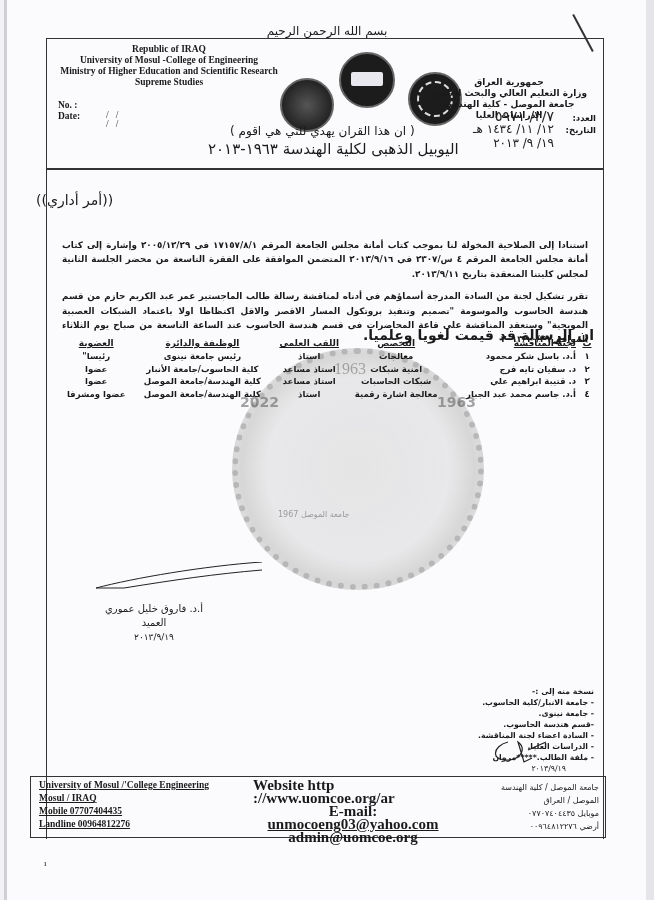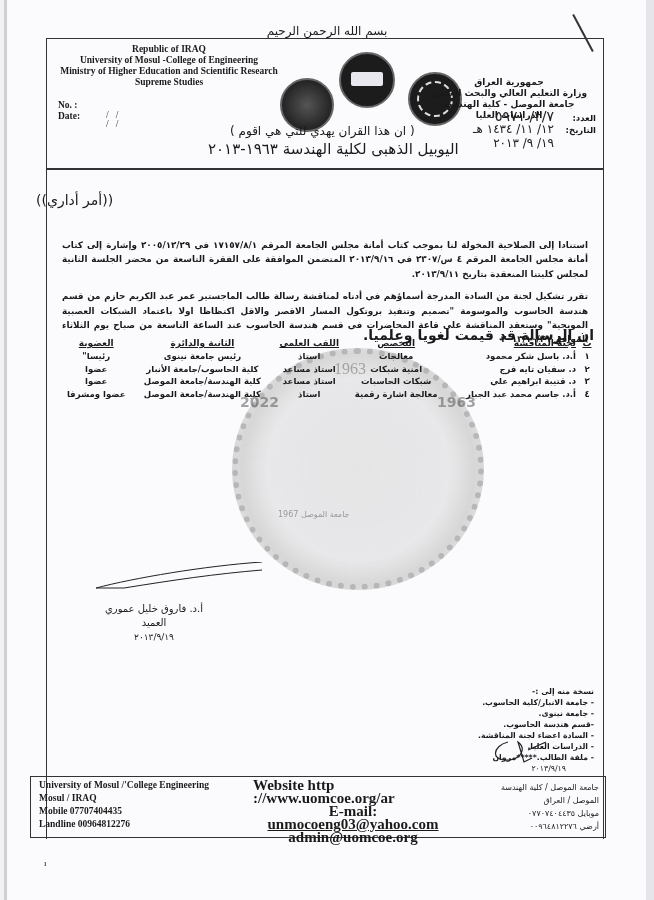--- a/index.html
+++ b/index.html
@@ -95,21 +95,21 @@
   .dean .date { font-size:9px; }
   .cc {
     position:absolute; right:60px; top:686px; direction:rtl; text-align:right;
     font-family:"DejaVu Sans", sans-serif; font-weight:bold; font-size:7.8px; line-height:11px;
   }
   .cc .ccdate { font-weight:normal; padding-right:28px; }
   .footer {
     position:absolute; left:30px; top:776px; width:574px; height:60px;
     border:1.5px solid #333;
   }
-  .f-left { position:absolute; left:8px; top:2px; font-size:9.5px; font-weight:bold; line-height:13px; }
+  .f-left { position:absolute; left:8px; top:2px; font-size:9.5px; font-weight:bold; line-height:13px;text-decoration:underline; }
   .f-mid { position:absolute; left:222px; top:2px; width:200px; font-size:15px; font-weight:bold; line-height:13px; text-align:center; }
   .f-mid .web { display:block; text-align:left; }
   .f-mid .link { text-decoration:underline; display:block; }
   .f-right { position:absolute; right:6px; top:4px; direction:rtl; text-align:right; font-family:"DejaVu Sans", sans-serif; font-size:8px; line-height:13px; }
   .speck { position:absolute; left:44px; top:858px; font-size:9px; }
   .corner-line { position:absolute; left:582px; top:12px; width:2px; height:42px; background:#333; transform:rotate(-28deg); }
 </style>
 </head>
 <body>
 
@@ -186,21 +186,21 @@
 </div>
 <div class="note">ان الرسالة قد قيمت لغويا وعلميا.</div>
 
 <table class="committee">
   <thead>
     <tr>
       <th class="num">ت</th>
       <th class="name">لجنة المناقشة</th>
       <th>التخصص</th>
       <th>اللقب العلمي</th>
-      <th>الثانية والدائرة</th>
+      <th>الوظيفة والدائرة</th>
       <th>العضوية</th>
     </tr>
   </thead>
   <tbody>
     <tr>
       <td class="num">١</td>
       <td class="name">أ.د. باسل شكر محمود</td>
       <td>معالجات</td>
       <td>استاذ</td>
       <td>رئيس جامعة نينوى</td>

